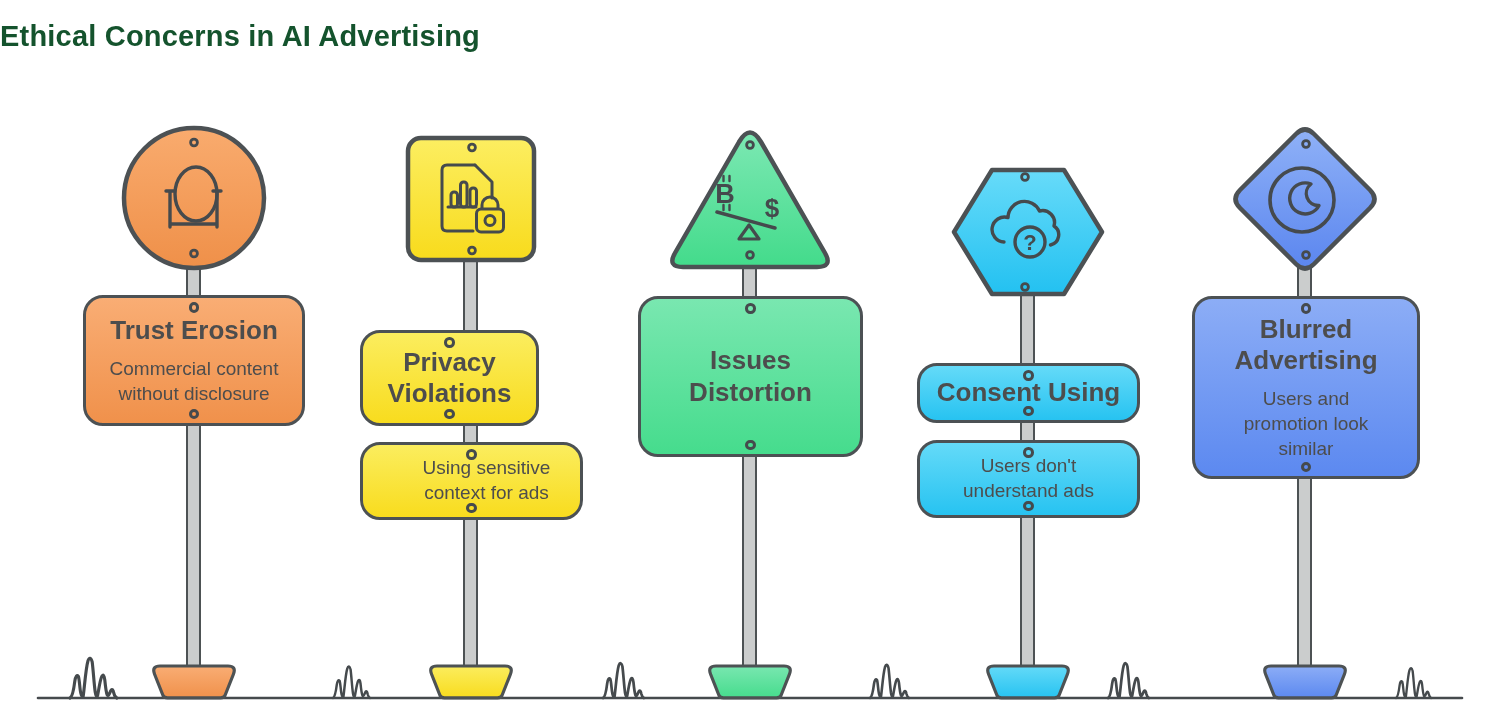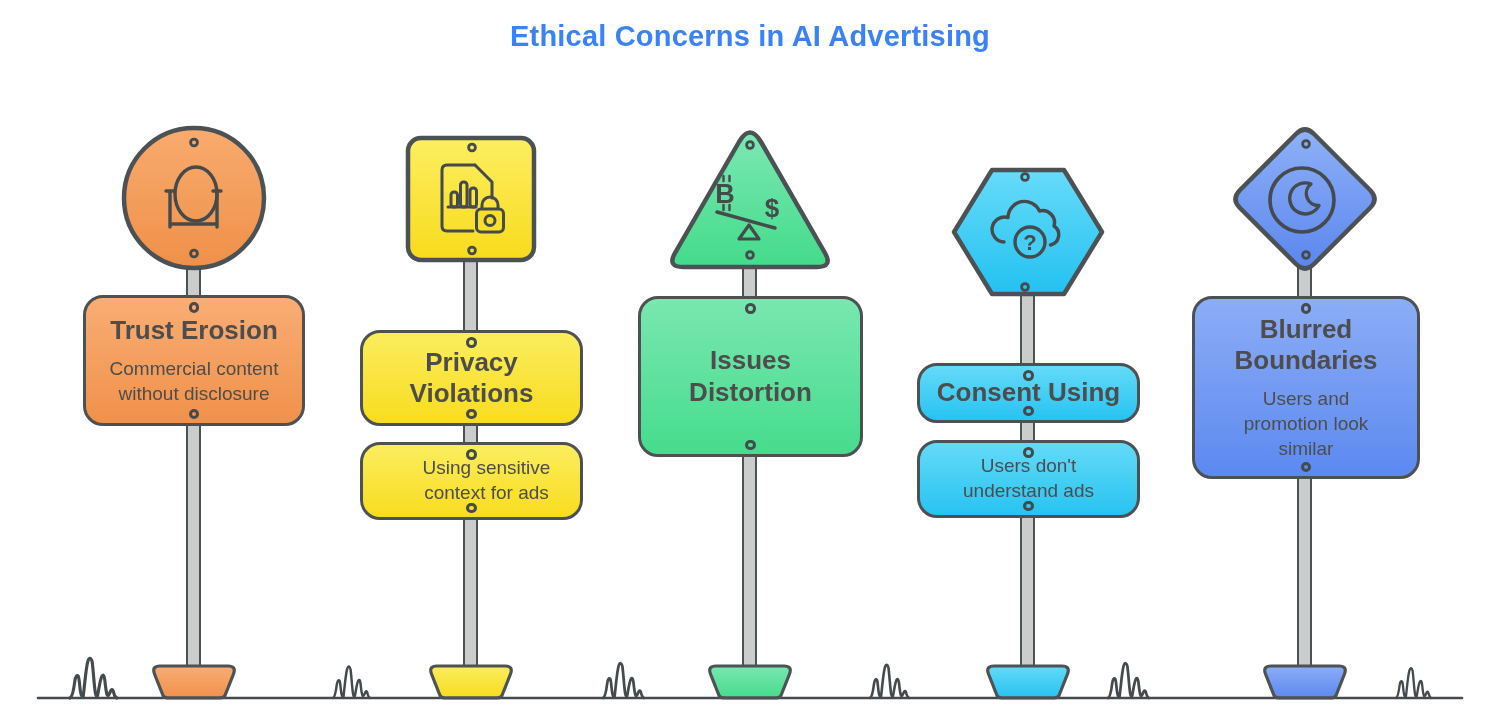--- a/index.html
+++ b/index.html
@@ -1,21 +1,21 @@
 <!DOCTYPE html>
 <html><head>
 <meta charset="utf-8">
 <style>
   html,body{margin:0;padding:0;background:#ffffff;}
   #scene{position:relative;width:1500px;height:725px;background:#ffffff;overflow:hidden;
          font-family:"Liberation Sans","DejaVu Sans",sans-serif;}
 
   
-  #page-title{position:absolute;left:0;top:20px;width:1500px;text-align:center;
-              font-size:29px;font-weight:bold;color:#3b82f6;letter-spacing:0.2px;}
+  #page-title{position:absolute;left:0;top:20px;width:1500px;text-align:left;
+              font-size:29px;font-weight:bold;color:#14532d;letter-spacing:0.2px;}
 
   
   .pole{position:absolute;width:11px;background:#cbcdcd;border-left:2.5px solid #4d5254;
         border-right:2.5px solid #4d5254;z-index:1;}
 
   
   .emblem{position:absolute;z-index:3;}
   #bases-svg,#ground-svg{position:absolute;left:0;top:0;z-index:0;}
   #bases-svg{z-index:2;}
 
@@ -145,21 +145,21 @@
       <rect x="65" y="53" width="6.5" height="19" rx="3"></rect>
       <path d="M77,74 V70 A8,8 0 0 1 93,70 V74"></path>
       <rect x="71.5" y="74" width="27" height="23" rx="4.5" fill="#f8df28"></rect>
       <circle cx="85" cy="85.5" r="5"></circle>
     </g>
     <g fill="none" stroke="#454a4d" stroke-width="2.8">
       <circle cx="67" cy="12.5" r="3.4"></circle>
         <circle cx="67" cy="115.5" r="3.4"></circle>
     </g>
   </svg>
-  <div class="board split grad-yellow" style="left:360px;top:330px;width:223px;height:96px;">
+  <div class="board split grad-yellow" style="left:360px;top:330px;width:179px;height:96px;">
     <div class="screw top"></div>
     <div class="sign-title tw-narrow">Privacy Violations</div>
     <div class="screw bottom"></div>
   </div>
   <div class="board split grad-yellow" style="left:360px;top:442px;width:223px;height:78px;padding-left:30px;">
     <div class="screw top"></div>
     <div class="sign-subtitle mw-s2">Using sensitive context for ads</div>
     <div class="screw bottom"></div>
   </div>
 
@@ -230,18 +230,18 @@
       <circle cx="77" cy="81" r="32" stroke-width="3.6"></circle>
       <path d="M86,65 A15.5,15.5 0 1 0 94,86.5 A12,12 0 0 1 86,65 Z" stroke-width="3.4"></path>
     </g>
     <g fill="none" stroke="#454a4d" stroke-width="2.8">
       <circle cx="81" cy="25" r="3.4"></circle>
         <circle cx="81" cy="136" r="3.4"></circle>
     </g>
   </svg>
   <div class="board grad-blue" style="left:1192px;top:296px;width:228px;height:183px;">
     <div class="screw top"></div>
-    <div class="sign-title tw-narrow">Blurred Boundaries</div>
+    <div class="sign-title tw-narrow">Blurred Advertising</div>
     <div class="sign-subtitle mw-s5">Users and promotion look similar</div>
     <div class="screw bottom"></div>
   </div>
 
 </div>
 
 </body></html>

